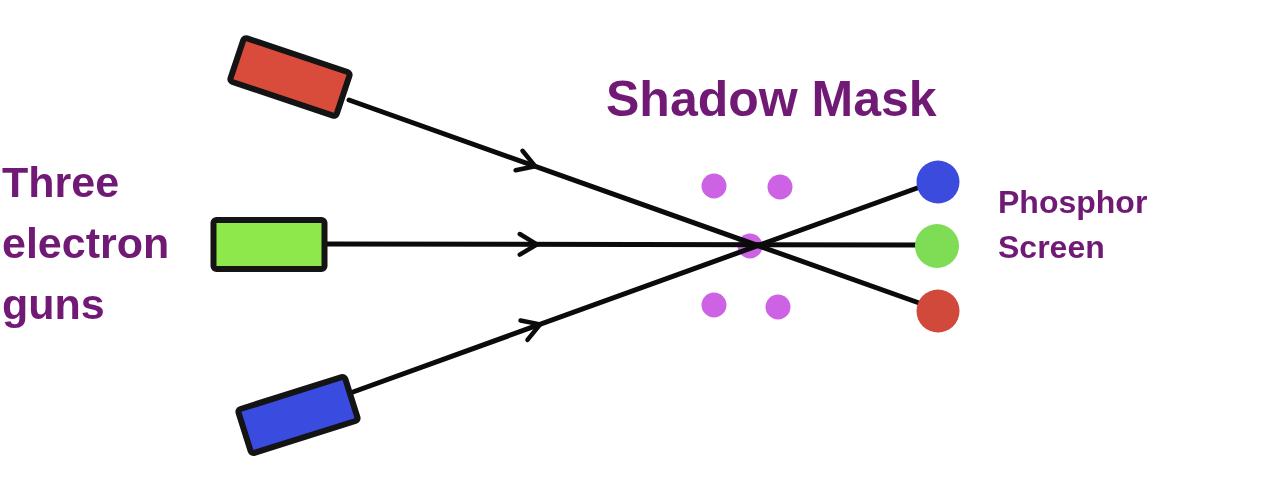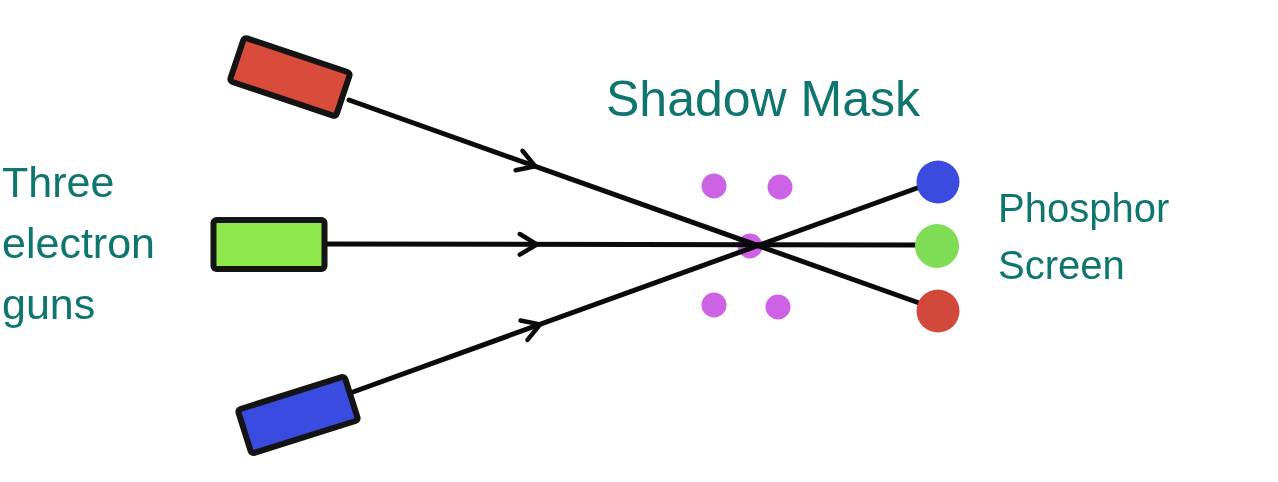--- a/index.html
+++ b/index.html
@@ -15,43 +15,43 @@
     background: #ffffff;
     overflow: hidden;
   }
   #diagram {
     position: absolute;
     left: 0;
     top: 0;
   }
   .label {
     position: absolute;
-    color: #0f766e;
-    font-weight: 400;
+    color: #701a75;
+    font-weight: 700;
     letter-spacing: 0px;
   }
   .label-guns {
     left: 2px;
     top: 152px;
     width: 195px;
     font-size: 43px;
     line-height: 1.42;
   }
   .label-shadow-mask {
     left: 606px;
     top: 72px;
     font-size: 50px;
     line-height: 1.1;
     white-space: nowrap;
   }
   .label-phosphor {
     left: 998px;
     top: 180px;
     width: 230px;
-    font-size: 40px;
+    font-size: 32px;
     line-height: 1.42;
   }
 </style>
 </head>
 <body>
 
 <div class="canvas">
 
   <svg id="diagram" width="1278" height="482" viewBox="0 0 1278 482">
       <circle cx="750" cy="246" r="12.5" fill="#cd63e4"></circle>

